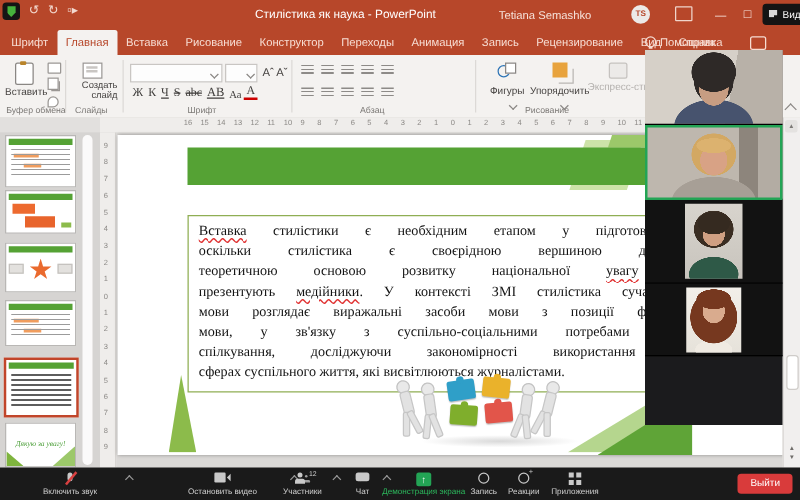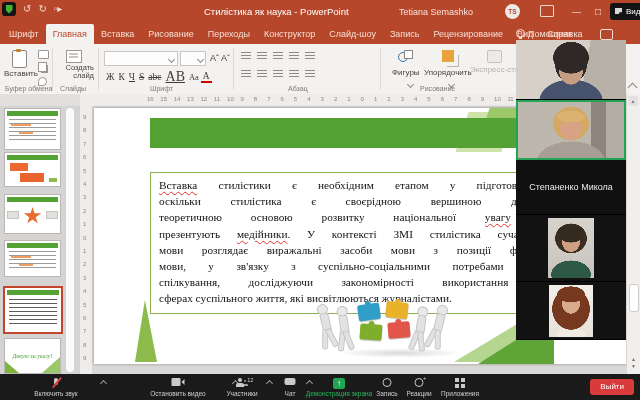--- a/index.html
+++ b/index.html
@@ -51,21 +51,21 @@
   .mini-ic{position:absolute;width:9px;height:9px;border:1px solid #9a9794;background:#fff}
   .copy-ic{box-shadow:2px 2px 0 -1px #9a9794}
   .newslide-icon{position:absolute;left:66px;top:6px;width:14px;height:11px;border:1px solid #9a9794;background:#fff}
   .newslide-icon::after{content:"";position:absolute;left:2px;top:2px;width:9px;height:1.5px;background:#c9c6c3;box-shadow:0 3px 0 #c9c6c3}
   .newslide-label{position:absolute;left:56px;top:20px;width:38px;font-size:7.5px;text-align:right;line-height:8px}
   .fontbox{position:absolute;top:7px;height:13px;background:#fdfdfd;border:1px solid #c9c6c3}
   .fbtn{font-size:9.5px;color:#3f3d3b;font-family:"Liberation Serif",serif;padding:0 2px;display:inline-block}
   .fbtns{position:absolute;left:104px;top:25px;display:flex;align-items:center}
   .fbtn:nth-child(3){text-decoration:underline}
   .fbtn:nth-child(4),.fbtn:nth-child(5){text-decoration:line-through}
-  .fbtn:nth-child(6){text-decoration:underline;font-size:14px}
+  .fbtn:nth-child(6){text-decoration:underline;font-size:10px}
   .fbtn:nth-child(7){font-size:8.5px}
   .fbtn:nth-child(8){border-bottom:2px solid #c00;line-height:9px}
   .linestack{width:10px;height:8px;background:repeating-linear-gradient(#8d8a87 0 1px,transparent 1px 3px);margin:0 3px}
   .pgrid{position:absolute;left:238px;top:8px;display:flex}
   .pgrid2{position:absolute;left:238px;top:26px;display:flex}
   .shape-ic{position:absolute;left:398px;top:6px;width:14px;height:12px}
   .shape-ic::before{content:"";position:absolute;left:0;top:2px;width:8px;height:8px;border:1px solid #2e75b6;border-radius:50%}
   .shape-ic::after{content:"";position:absolute;left:6px;top:0;width:7px;height:7px;border:1px solid #8a8784;background:#fff}
   .arrange-ic{position:absolute;left:442px;top:6px;width:12px;height:12px;background:#e8a33d;box-shadow:4px 4px 0 #f5f3f1,5px 5px 0 #b9b6b3}
   .styles-ic{position:absolute;left:487px;top:6px;width:13px;height:11px;border:1px solid #c5c2bf;border-radius:2px;background:#eceae8}
@@ -228,23 +228,23 @@
   </div>
 
   <div class="share-banner">
   </div>
 
   <div class="tabsrow" id="tabs-row">
       <div class="tab">Шрифт</div>
       <div class="tab active">Главная</div>
       <div class="tab">Вставка</div>
       <div class="tab">Рисование</div>
+      <div class="tab">Конструктор</div>
       <div class="tab">Переходы</div>
-      <div class="tab">Конструктор</div>
-      <div class="tab">Слайд-шоу</div>
+      <div class="tab">Анимация</div>
       <div class="tab">Запись</div>
       <div class="tab">Рецензирование</div>
       <div class="tab">Вид</div>
       <div class="tab">Справка</div>
     </div>
   <div class="assistant"><span class="bulb"></span><span>Помощник</span></div>
   <div class="feedback-icon"></div>
 
   <div class="ribbon">
     <div>
@@ -443,23 +443,20 @@
 
   <div class="scrollcol">
     <div class="sc-up">▲</div>
     <div class="sc-thumb"></div>
     <div class="sc-arrows">▲<br>▼</div>
   </div>
 
   <div class="videos" id="videos">
       <div class="vtile v-woman-dark-hair" style="height: 60px;"></div>
       <div class="vtile v-woman-blonde active" style="height: 60px;"></div>
-      <div class="vtile v-name-tile" style="height: 55px;">
-        <div class="vname">Степаненко Микола</div>
-      </div>
       <div class="vtile v-woman-green-portrait" style="height: 67px;"></div>
       <div class="vtile v-woman-curly-portrait" style="height: 58px;"></div>
     </div>
 
   <div class="zoombar" id="zoombar">
     <div class="leave-btn">Выйти</div>
   <div class="tbitem" style="left: 10px; width: 92px;">
         <div class="tbicon i-mic"></div>
         <div class="tblabel">Включить звук</div>
         <div class="tbcaret"></div>

